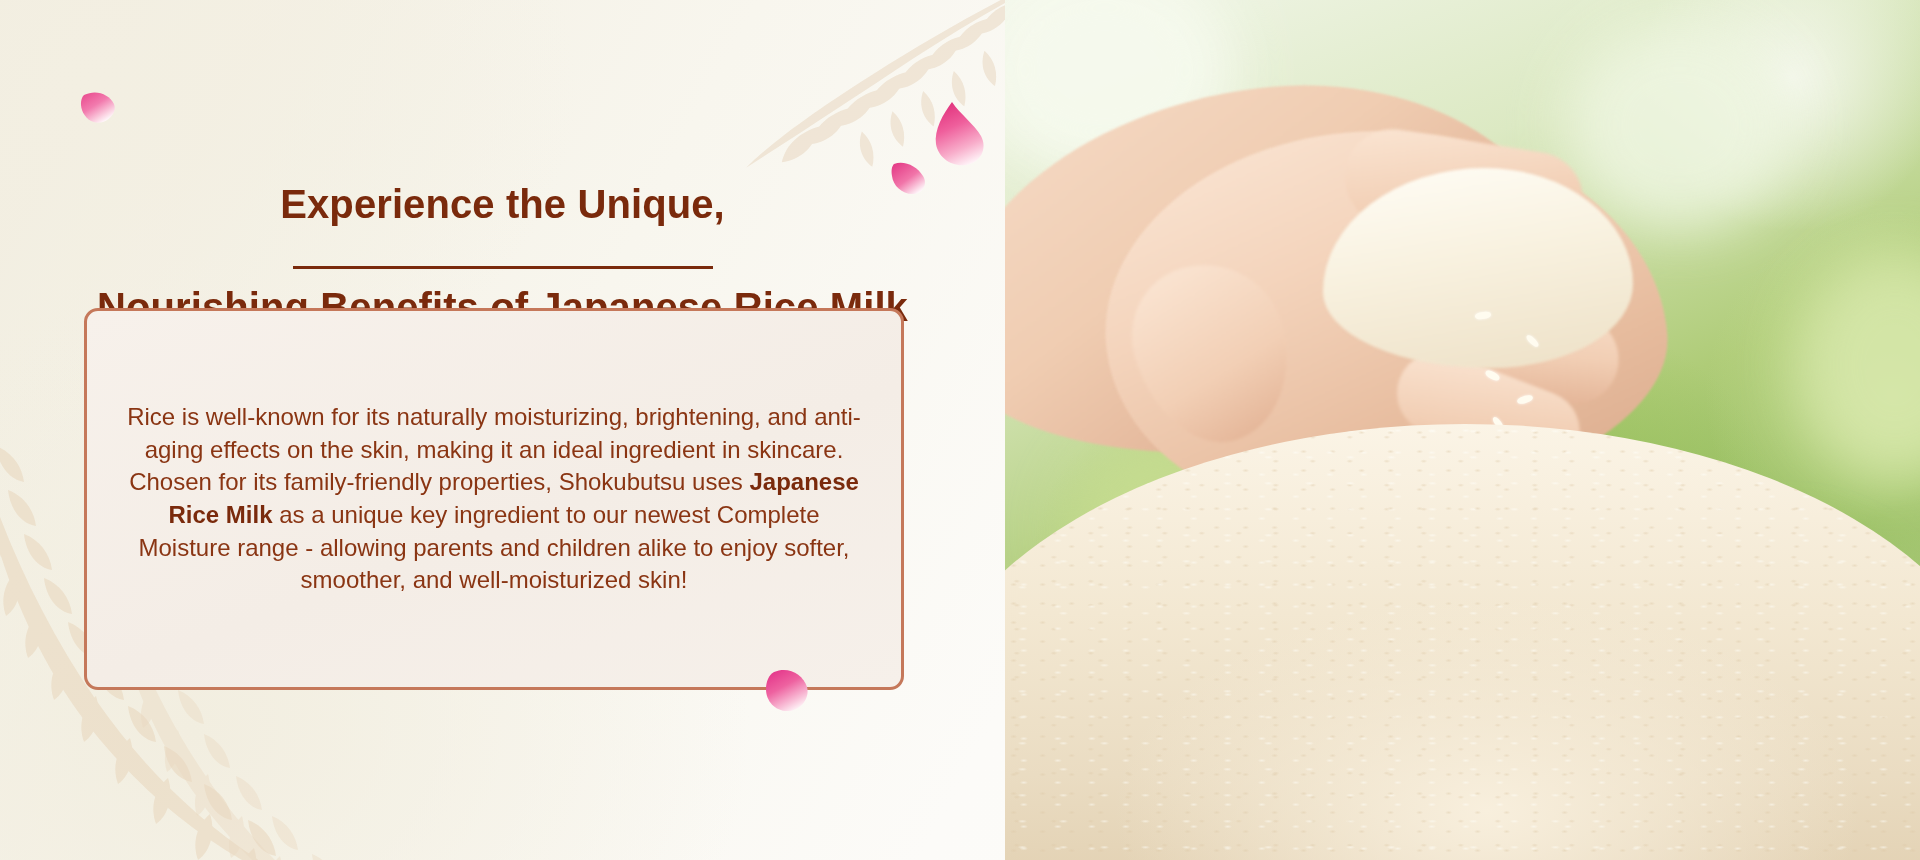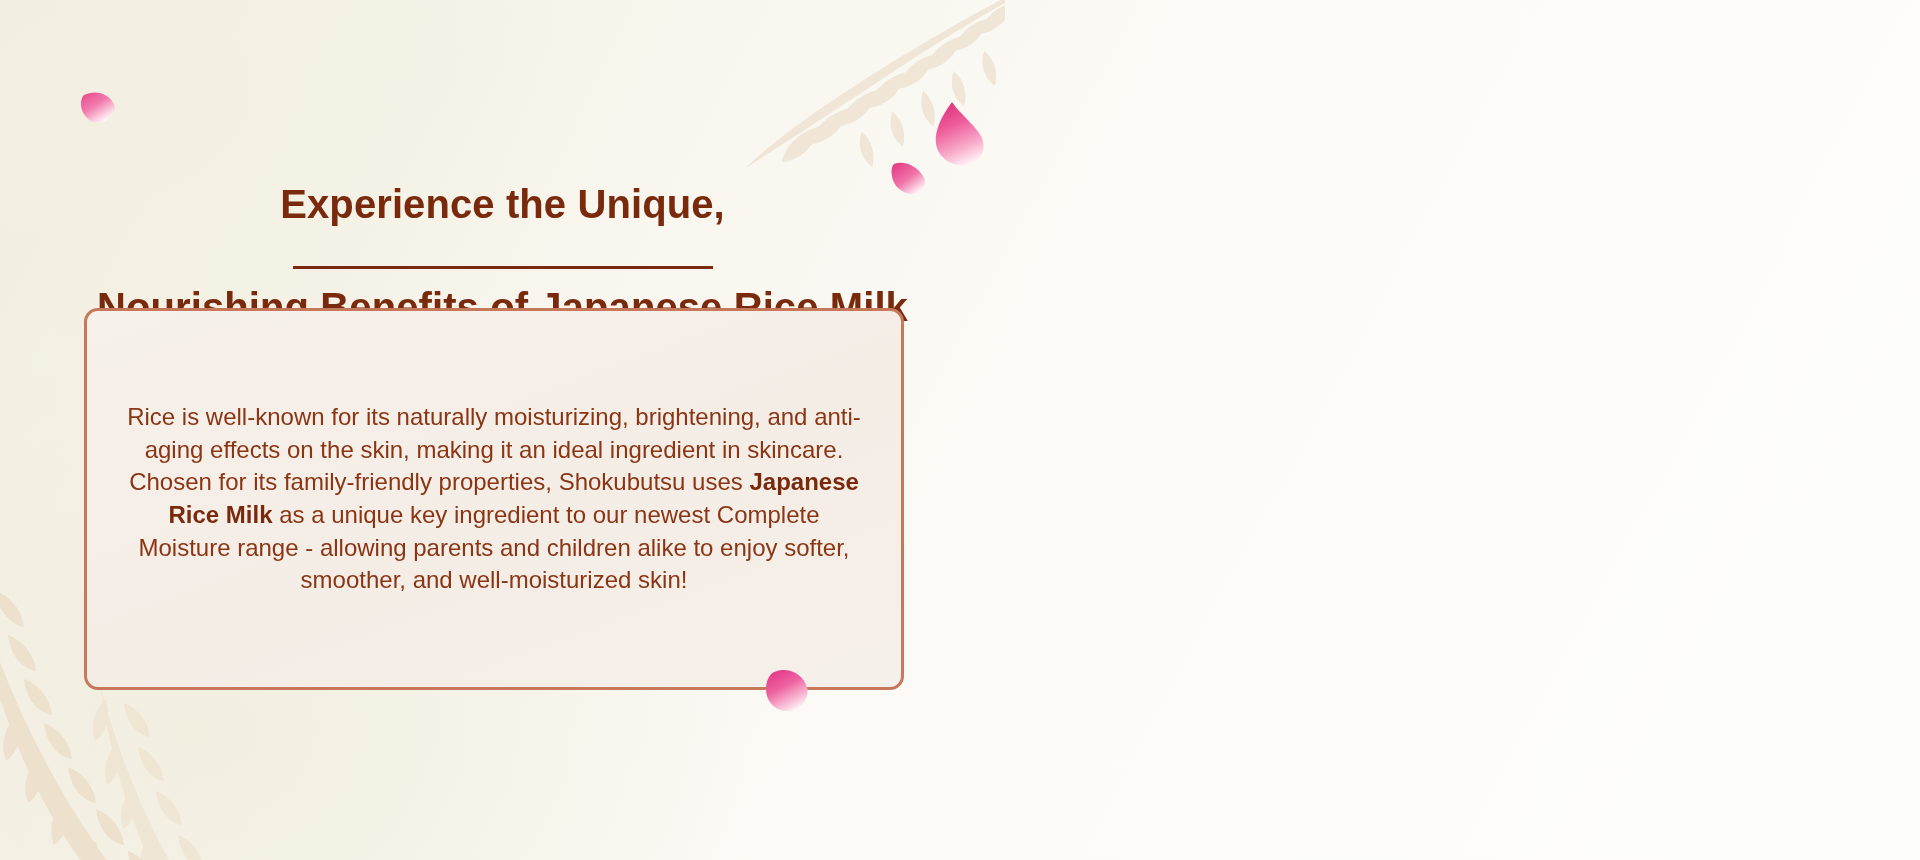--- a/index.html
+++ b/index.html
@@ -12,21 +12,20 @@
   }
 
   .banner {
     position:relative;
     width:1920px; height:860px;
     display:flex;
     background:
       radial-gradient(ellipse 900px 700px at 10% 85%, #F2EEE0 0%, rgba(242,238,224,0) 62%),
       radial-gradient(ellipse 800px 600px at 5% 10%, #F3EFE2 0%, rgba(243,239,226,0) 60%),
       linear-gradient(118deg, #F1EDDF 0%, #F8F6EE 32%, #FCFBF8 58%, #FDFDFB 100%);
-    flex-direction: column;
   }
 
   
   .left-panel {
     position:relative;
     width:1005px; height:860px;
     flex:0 0 1005px;
     overflow:hidden;
   }
 

